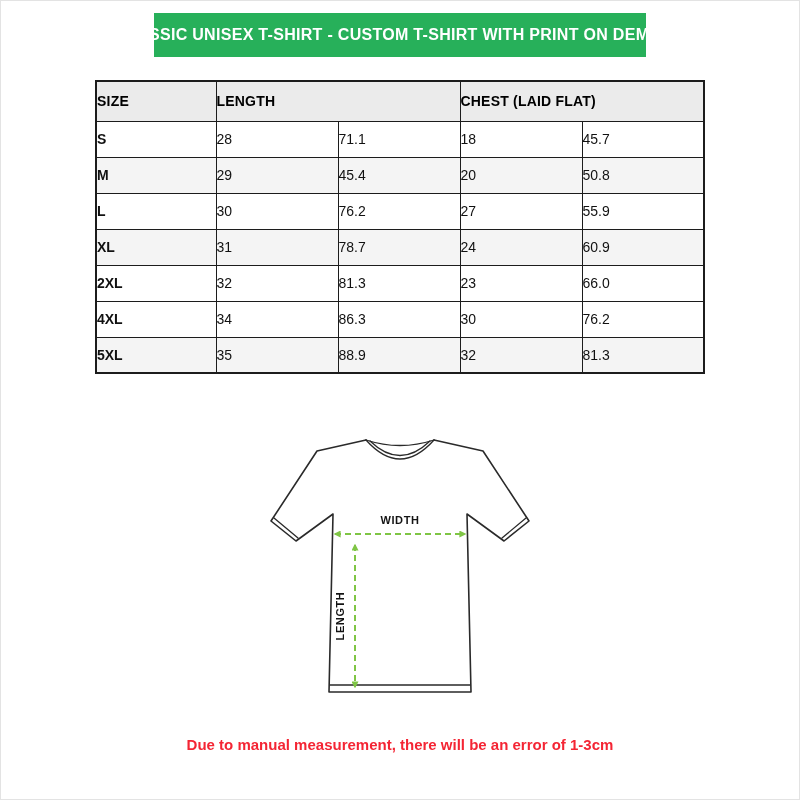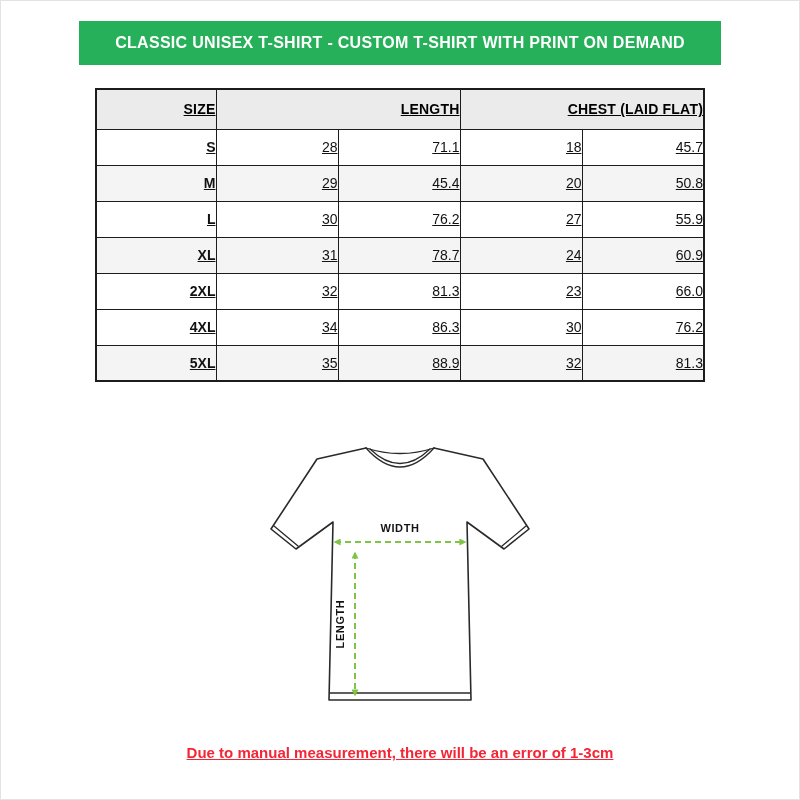--- a/index.html
+++ b/index.html
@@ -16,38 +16,38 @@
     width:800px;height:800px;
   }
   .page{
     width:800px;height:800px;
     background:#ffffff;
     border:1px solid #e3e3e3;
     display:flex;flex-direction:column;align-items:center;
     overflow:hidden;
   }
   .banner{
-    margin-top:20px;
-    width:642px;height:44px;
+    margin-top:12px;
+    width:492px;height:44px;
     background:var(--banner-bg);
     color:var(--banner-fg);
     display:flex;align-items:center;justify-content:center;
     font-weight:bold;font-size:16px;letter-spacing:.3px;
     text-align:left;white-space:nowrap;
   }
   .size-table{
     margin-top:23px;
     width:610px;
     border-collapse:collapse;
     border:2px solid var(--line);
     table-layout:fixed;
   }
   .size-table th,.size-table td{
     border:1px solid var(--line);
-    text-align:right;vertical-align:middle;text-decoration:underline;
+    text-align:left;vertical-align:middle;
   }
   .size-table thead th{
     height:40px;background:#ebebeb;
     font-size:14px;font-weight:bold;letter-spacing:.2px;
   }
   .size-table tbody td{
     height:36px;font-size:14px;font-weight:400;color:#111;
   }
   .size-table tbody td.size-cell{font-weight:bold;}
   .size-table tbody tr.alt{background:#f4f4f4;}
@@ -63,21 +63,21 @@
   }
   .measure-line{stroke:var(--arrow);stroke-width:2;stroke-dasharray:6 4;}
   .arrow-fill{fill:var(--arrow);}
   .measure-label{
     fill:#141414;font-size:11px;font-weight:bold;letter-spacing:.6px;
     font-family:"Liberation Sans","DejaVu Sans",sans-serif;
   }
   .note{
     margin-top:16px;
     color:var(--note-color);
-    font-weight:bold;font-size:15px;text-align:center;text-decoration:underline;
+    font-weight:bold;font-size:15px;text-align:center;
   }
 </style>
 </head>
 <body>
 
 <div class="page">
 
   <div class="banner">
     <span>CLASSIC UNISEX T-SHIRT - CUSTOM T-SHIRT WITH PRINT ON DEMAND</span>
   </div>

